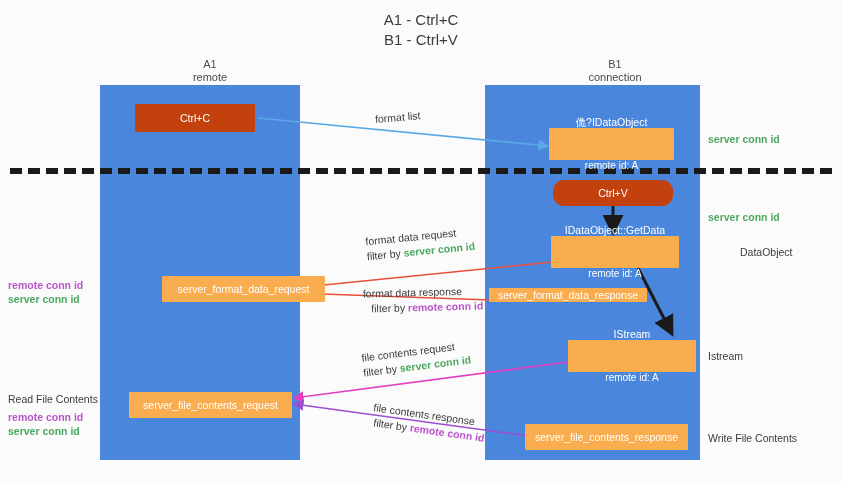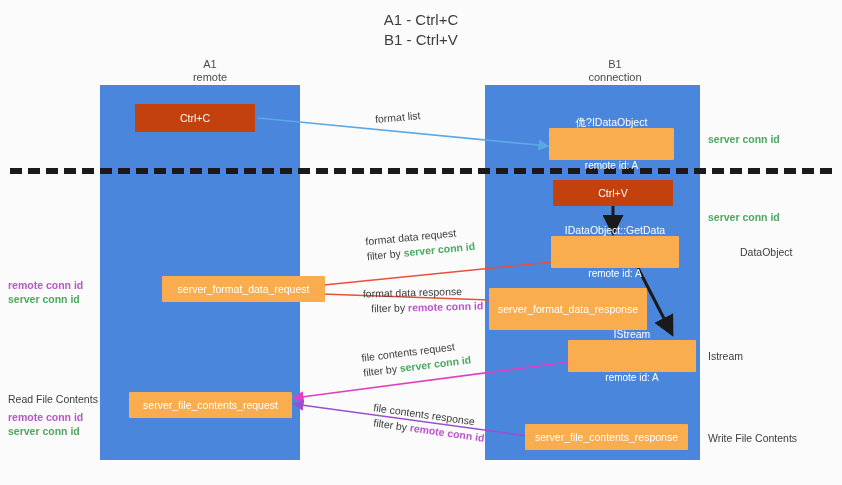--- a/index.html
+++ b/index.html
@@ -152,34 +152,34 @@
 
   <div class="box green" style="left:135px; top:104px; width:120px; height:28px;">
     <span>Ctrl+C</span>
   </div>
 
   <div class="box orange" style="left:549px; top:128px; width:125px; height:32px;">
     <span>佹?IDataObject</span>
     <span class="l2">remote id: A</span>
   </div>
 
-  <div class="box green" style="left:553px; top:180px; width:120px; height:26px;">
+  <div class="box green" style="left:553px; top:180px; width:120px; height:26px;border-radius:11px;">
     <span>Ctrl+V</span>
   </div>
 
   <div class="box orange" style="left:551px; top:236px; width:128px; height:32px;">
     <span>IDataObject::GetData</span>
     <span class="l2">remote id: A</span>
   </div>
 
   <div class="box orange" style="left:129px; top:276px; width:163px; height:26px;margin-left:33px;">
     <span>server_format_data_request</span>
   </div>
 
-  <div class="box orange" style="left:489px; top:288px; width:158px; height:42px;">
+  <div class="box orange" style="left:489px; top:288px; width:158px; height:14px;">
     <span>server_format_data_response</span>
   </div>
 
   <div class="box orange" style="left:568px; top:340px; width:128px; height:32px;">
     <span>IStream</span>
     <span class="l2">remote id: A</span>
   </div>
 
   <div class="box orange" style="left:525px; top:424px; width:163px; height:26px;">
     <span>server_file_contents_response</span>

